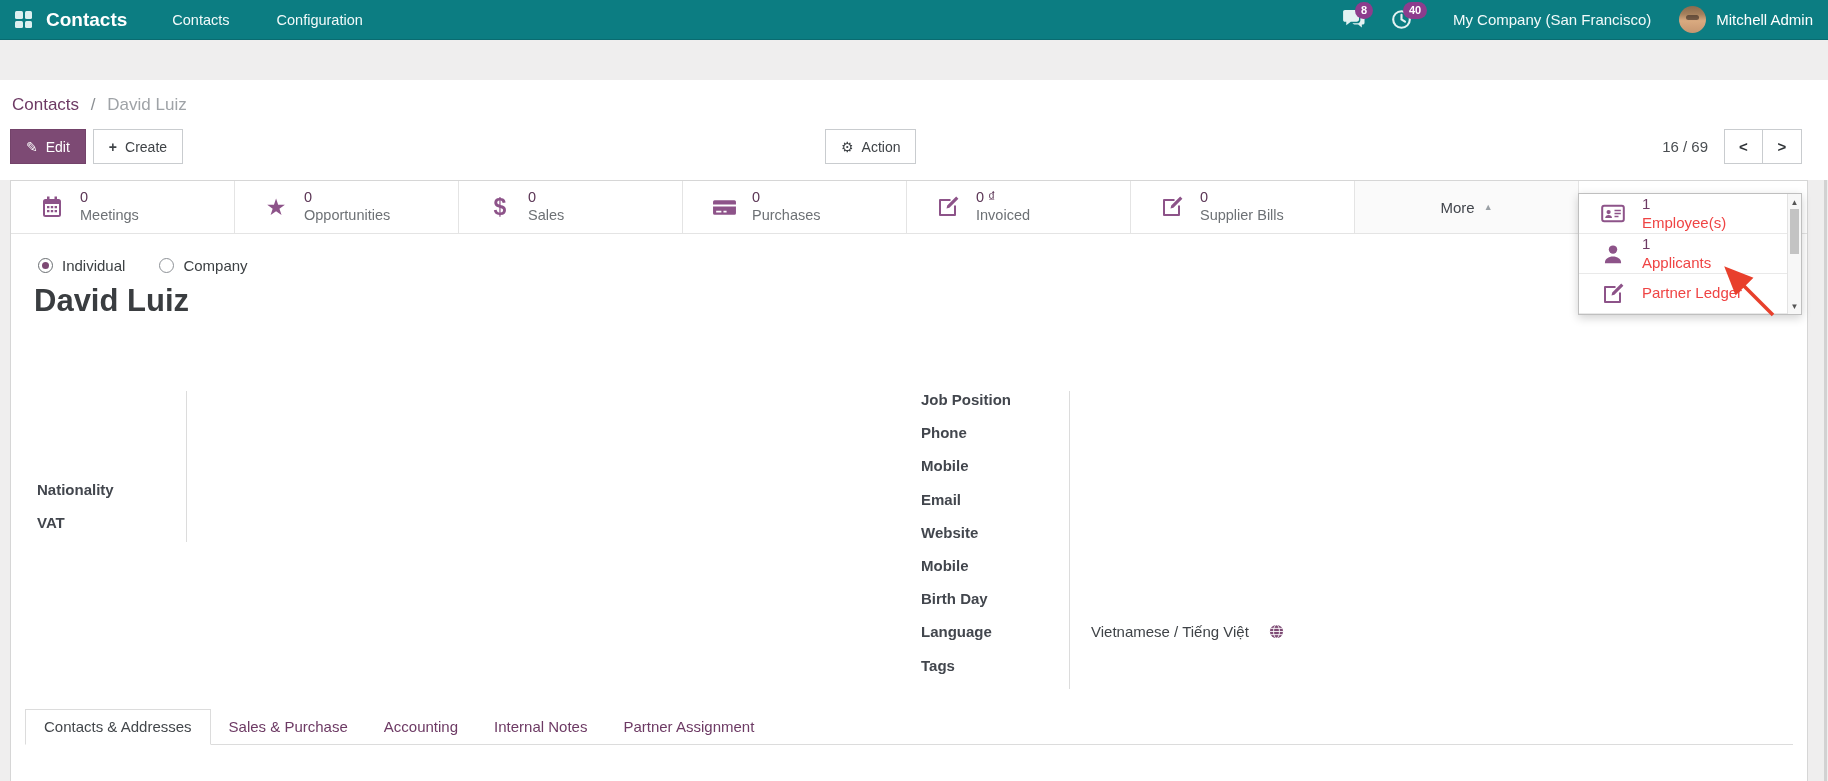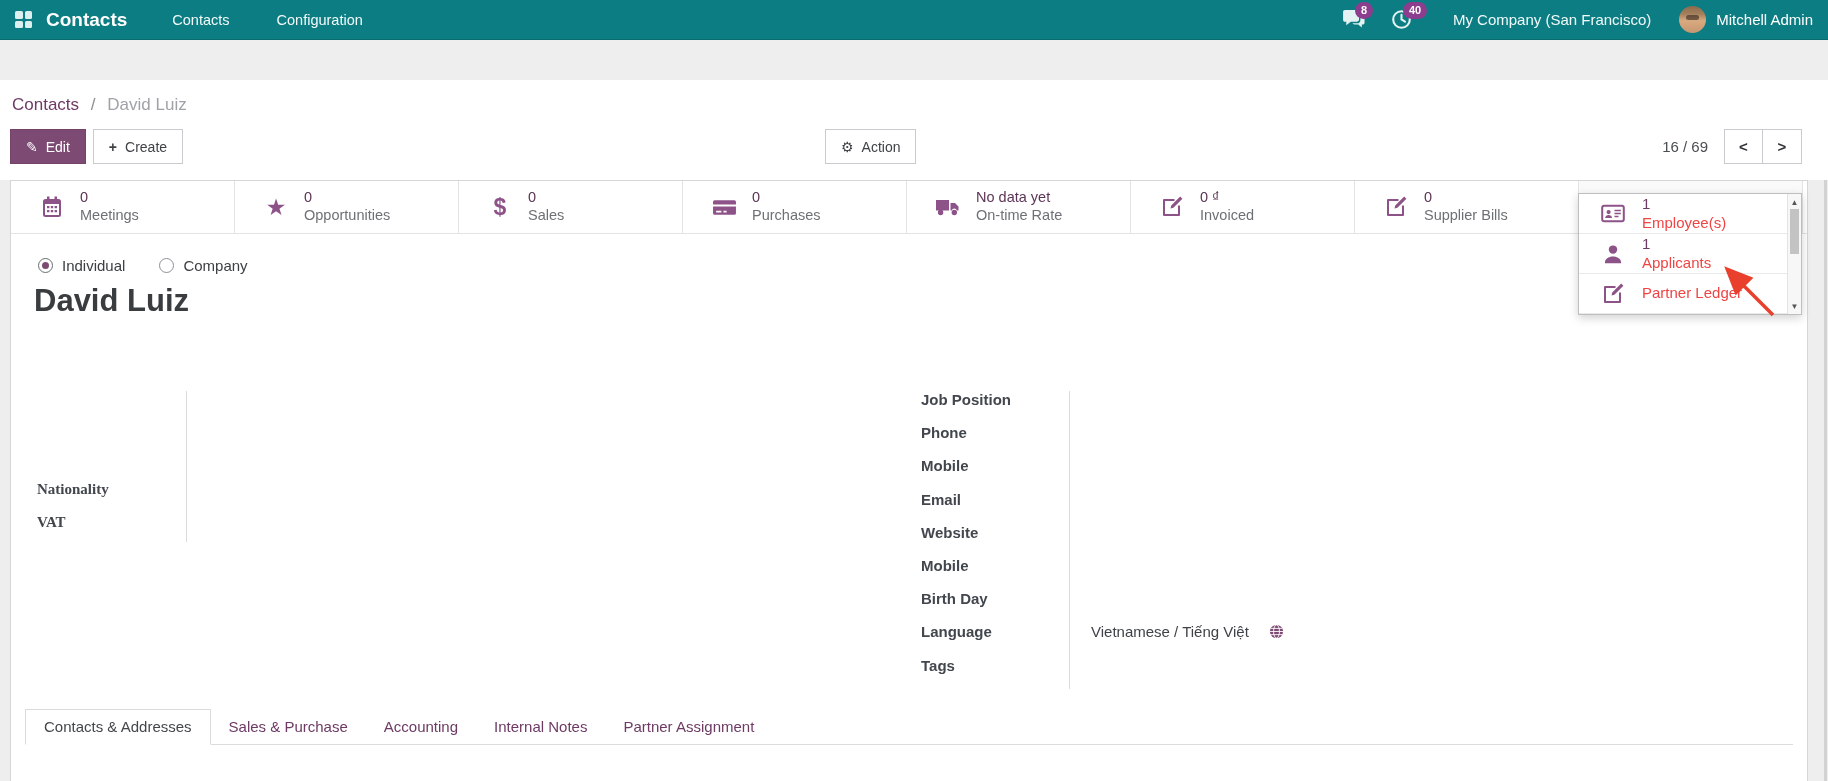--- a/index.html
+++ b/index.html
@@ -72,21 +72,21 @@
   .radio-opt.selected .radio-circle { border-color:#6a6e72; }
   .radio-opt.selected .radio-circle::after { content:""; position:absolute; left:3px; top:3px; width:7px; height:7px;
     border-radius:50%; background:#7d4a74; }
   .record-title { margin:9px 0 0 23px; font-size:31px; font-weight:700; color:#3a3d40; }
 
   .vline { position:absolute; width:1px; background:#dcdcdc; }
   .vline-left { left:175px; top:210px; height:151px; }
   .vline-right { left:1058px; top:210px; height:298px; }
 
   .group-left { position:absolute; left:26px; top:292px; width:148px; }
-  .group-left .g-row { height:33px; display:flex; align-items:center;font-family:Liberation Serif, serif; }
+  .group-left .g-row { height:33px; display:flex; align-items:center; }
   .f-label { font-size:15px; font-weight:700; color:#42464d; }
 
   .group-right { position:absolute; left:910px; top:202px; width:600px; }
   .group-right .g-row { height:33.2px; display:flex; align-items:center; }
   .group-right .f-label { width:148px; flex:0 0 148px; }
   .f-value { padding-left:22px; font-size:15px; color:#3f4347; display:flex; align-items:center; gap:20px; }
   .globe-icon { color:#7d4a74; display:flex; }
 
   
   .tabs { position:absolute; left:14px; right:14px; top:528px; display:flex; border-bottom:1px solid #dcdcdc; align-items:flex-end; }
@@ -215,31 +215,20 @@
               <path d="M2.5 5h19A1.5 1.5 0 0 1 23 6.5V9H1V6.5A1.5 1.5 0 0 1 2.5 5zM1 11h22v6.5a1.5 1.5 0 0 1-1.5 1.5h-19A1.5 1.5 0 0 1 1 17.5V11zm3 4.2v1.6h5v-1.6H4zm7 0v1.6h3v-1.6h-3z"></path>
             </svg>
         </span>
         <span class="stat-text">
           <span class="stat-value">0</span>
           <span class="stat-label">Purchases</span>
         </span>
       </div>
       <div class="stat-btn">
         <span class="icon">
-          <svg width="26" height="26" viewBox="0 0 26 24" fill="currentColor">
-              <path d="M1 5h13v10.5H1V5zm14.5 3H20l3.5 3.5v4h-1.6a2.7 2.7 0 0 0-5.2 0h-1.2V8zM5.6 14.8a2.7 2.7 0 1 1 0 5.4 2.7 2.7 0 0 1 0-5.4zm13.7 0a2.7 2.7 0 1 1 0 5.4 2.7 2.7 0 0 1 0-5.4z"></path>
-            </svg>
-        </span>
-        <span class="stat-text">
-          <span class="stat-value">No data yet</span>
-          <span class="stat-label">On-time Rate</span>
-        </span>
-      </div>
-      <div class="stat-btn">
-        <span class="icon">
           <svg width="24" height="24" viewBox="0 0 24 24">
               <path d="M4 4h10.5v2H5v13h13V10.5h2V20a1 1 0 0 1-1 1H4a1 1 0 0 1-1-1V5a1 1 0 0 1 1-1z" fill="currentColor"></path>
               <path d="M20.2 1.6l2.2 2.2-9 9-2.9.7.7-2.9 9-9z" fill="currentColor"></path>
             </svg>
         </span>
         <span class="stat-text">
           <span class="stat-value">0 ₫</span>
           <span class="stat-label">Invoiced</span>
         </span>
       </div>

